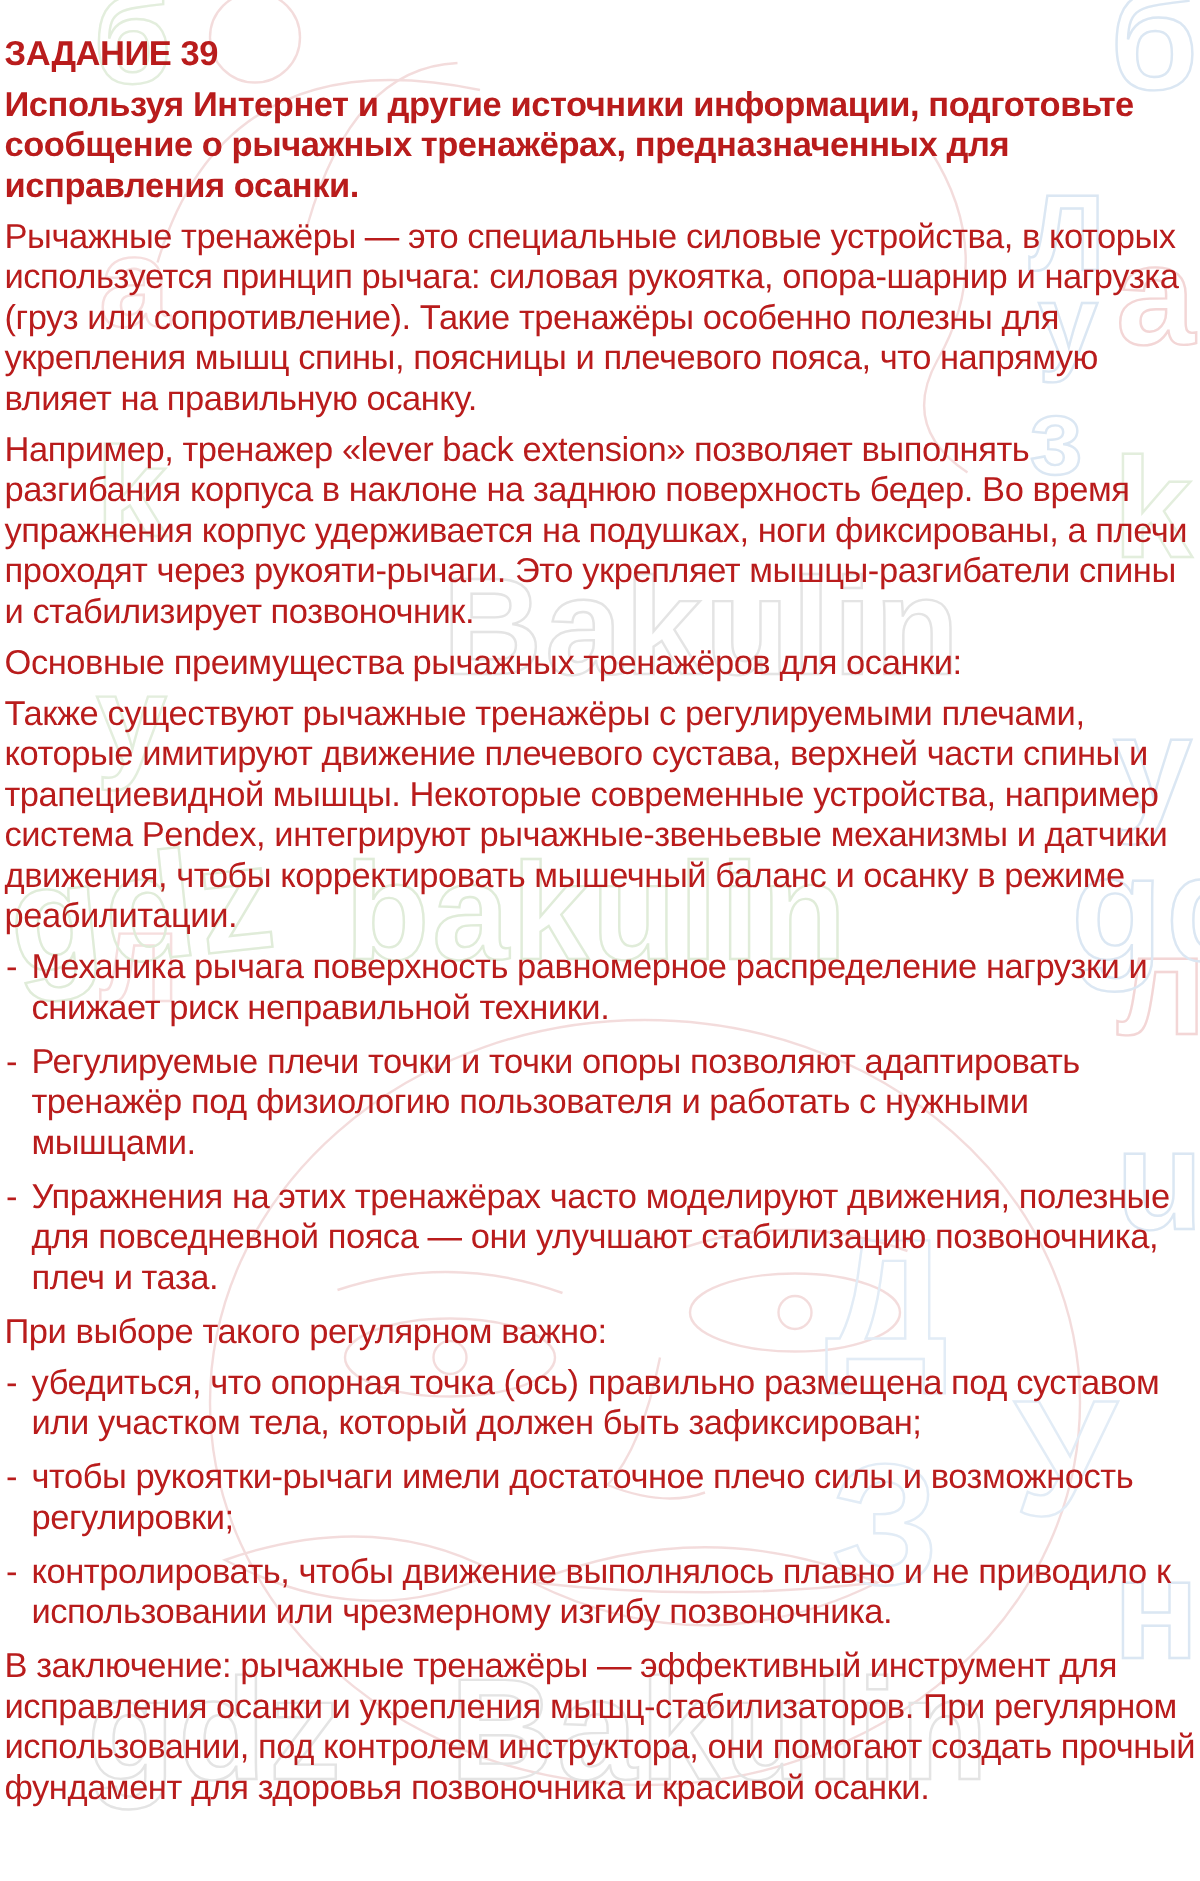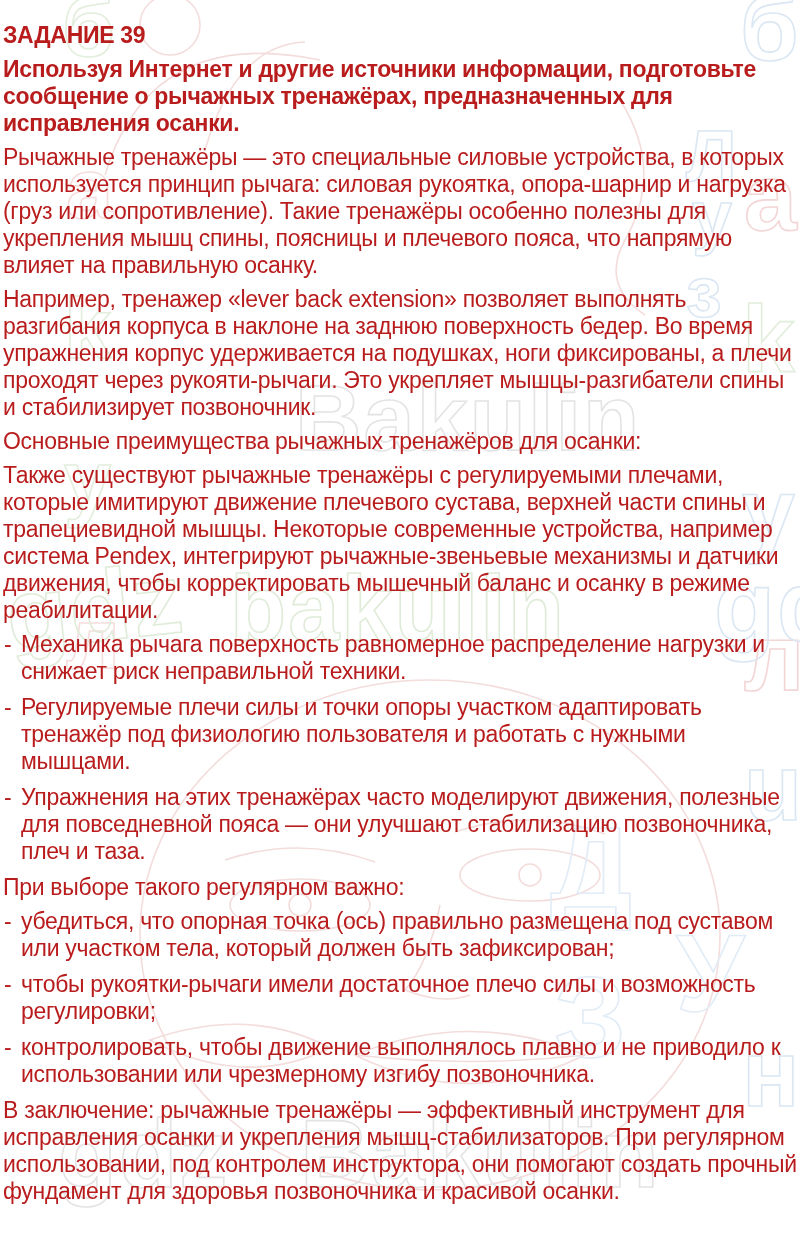--- a/index.html
+++ b/index.html
@@ -133,21 +133,21 @@
 
   <div class="content">
     <p class="task-label">ЗАДАНИЕ 39</p>
     <div id="doc-blocks">
         <p class="intro">Используя Интернет и другие источники информации, подготовьте сообщение о рычажных тренажёрах, предназначенных для исправления осанки.</p>
         <p>Рычажные тренажёры — это специальные силовые устройства, в которых используется принцип рычага: силовая рукоятка, опора-шарнир и нагрузка (груз или сопротивление). Такие тренажёры особенно полезны для укрепления мышц спины, поясницы и плечевого пояса, что напрямую влияет на правильную осанку.</p>
         <p>Например, тренажер «lever back extension» позволяет выполнять разгибания корпуса в наклоне на заднюю поверхность бедер. Во время упражнения корпус удерживается на подушках, ноги фиксированы, а плечи проходят через рукояти-рычаги. Это укрепляет мышцы-разгибатели спины и стабилизирует позвоночник.</p>
         <p>Основные преимущества рычажных тренажёров для осанки:</p>
         <p>Также существуют рычажные тренажёры с регулируемыми плечами, которые имитируют движение плечевого сустава, верхней части спины и трапециевидной мышцы. Некоторые современные устройства, например система Pendex, интегрируют рычажные-звеньевые механизмы и датчики движения, чтобы корректировать мышечный баланс и осанку в режиме реабилитации.</p>
         <div class="bullet"><span class="marker">-</span><span>Механика рычага поверхность равномерное распределение нагрузки и снижает риск неправильной техники.</span></div>
-        <div class="bullet"><span class="marker">-</span><span>Регулируемые плечи силы и точки опоры участком адаптировать тренажёр под физиологию пользователя и работать с нужными мышцами.</span></div>
+        <div class="bullet"><span class="marker">-</span><span>Регулируемые плечи точки и точки опоры позволяют адаптировать тренажёр под физиологию пользователя и работать с нужными мышцами.</span></div>
         <div class="bullet"><span class="marker">-</span><span>Упражнения на этих тренажёрах часто моделируют движения, полезные для повседневной пояса — они улучшают стабилизацию позвоночника, плеч и таза.</span></div>
         <p>При выборе такого регулярном важно:</p>
         <div class="bullet"><span class="marker">-</span><span>убедиться, что опорная точка (ось) правильно размещена под суставом или участком тела, который должен быть зафиксирован;</span></div>
         <div class="bullet"><span class="marker">-</span><span>чтобы рукоятки-рычаги имели достаточное плечо силы и возможность регулировки;</span></div>
         <div class="bullet"><span class="marker">-</span><span>контролировать, чтобы движение выполнялось плавно и не приводило к использовании или чрезмерному изгибу позвоночника.</span></div>
         <p>В заключение: рычажные тренажёры — эффективный инструмент для исправления осанки и укрепления мышц-стабилизаторов. При регулярном использовании, под контролем инструктора, они помогают создать прочный фундамент для здоровья позвоночника и красивой осанки.</p>
       </div>
   </div>
 
 </div>

